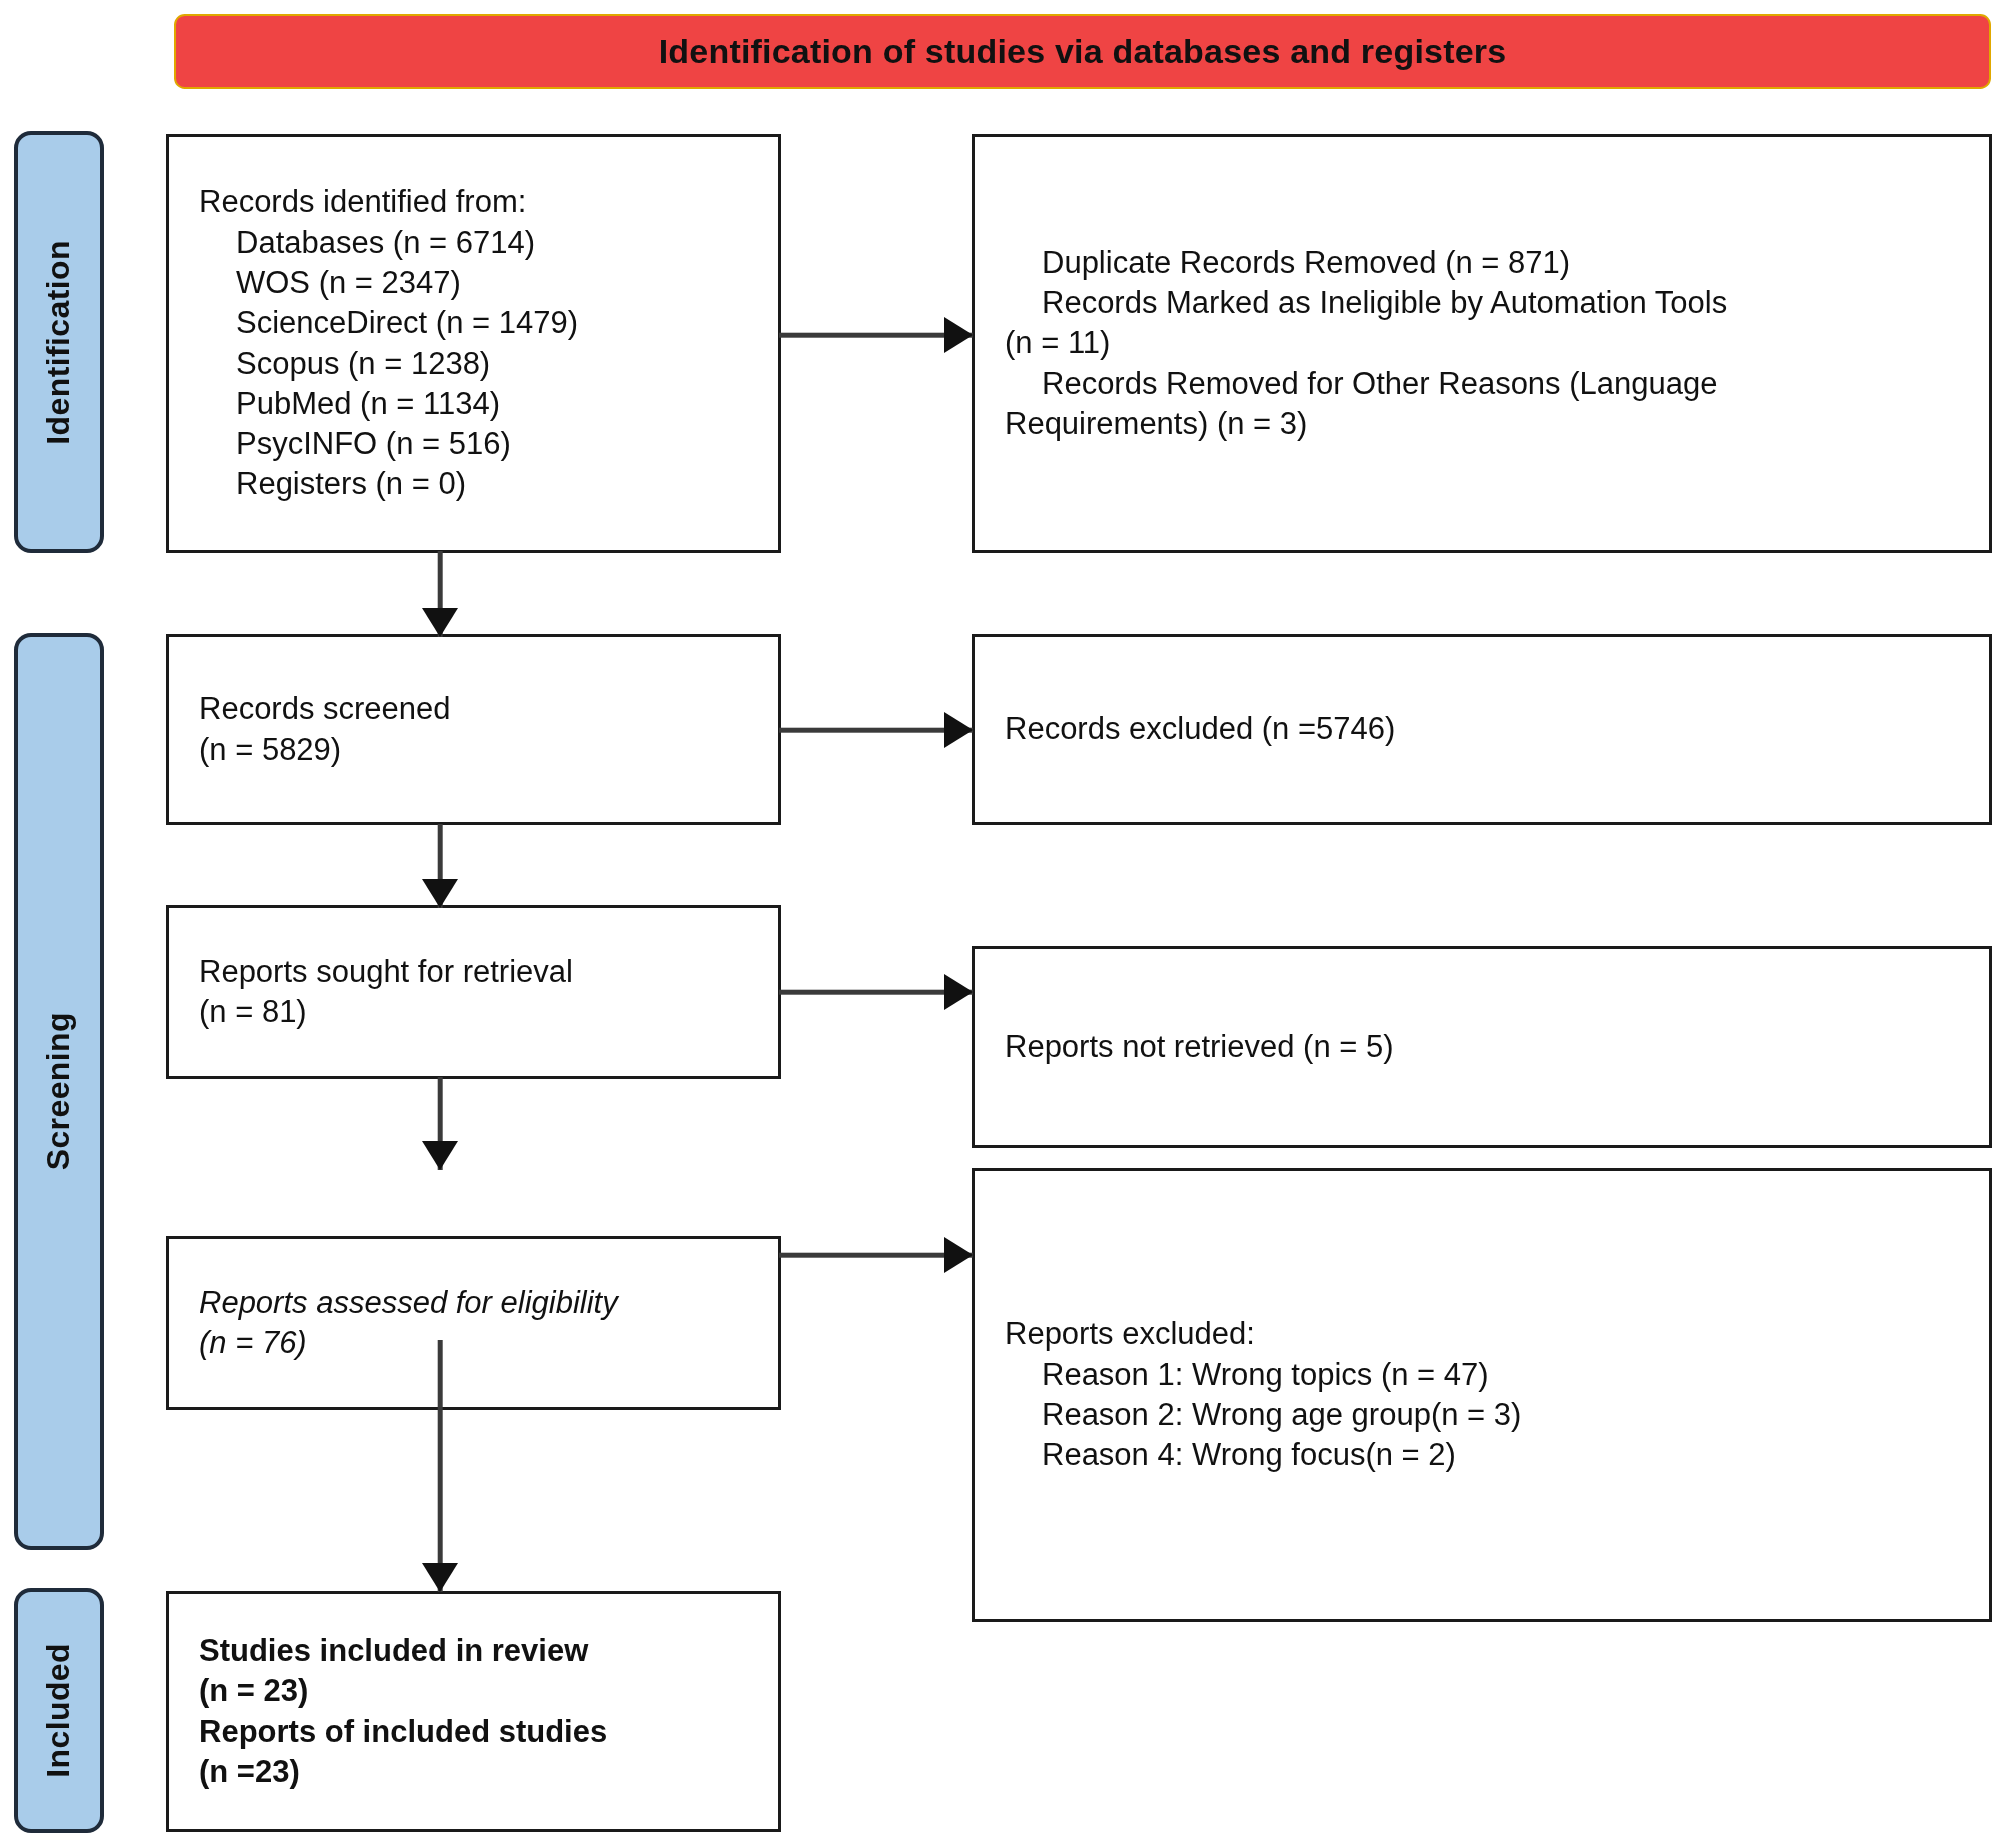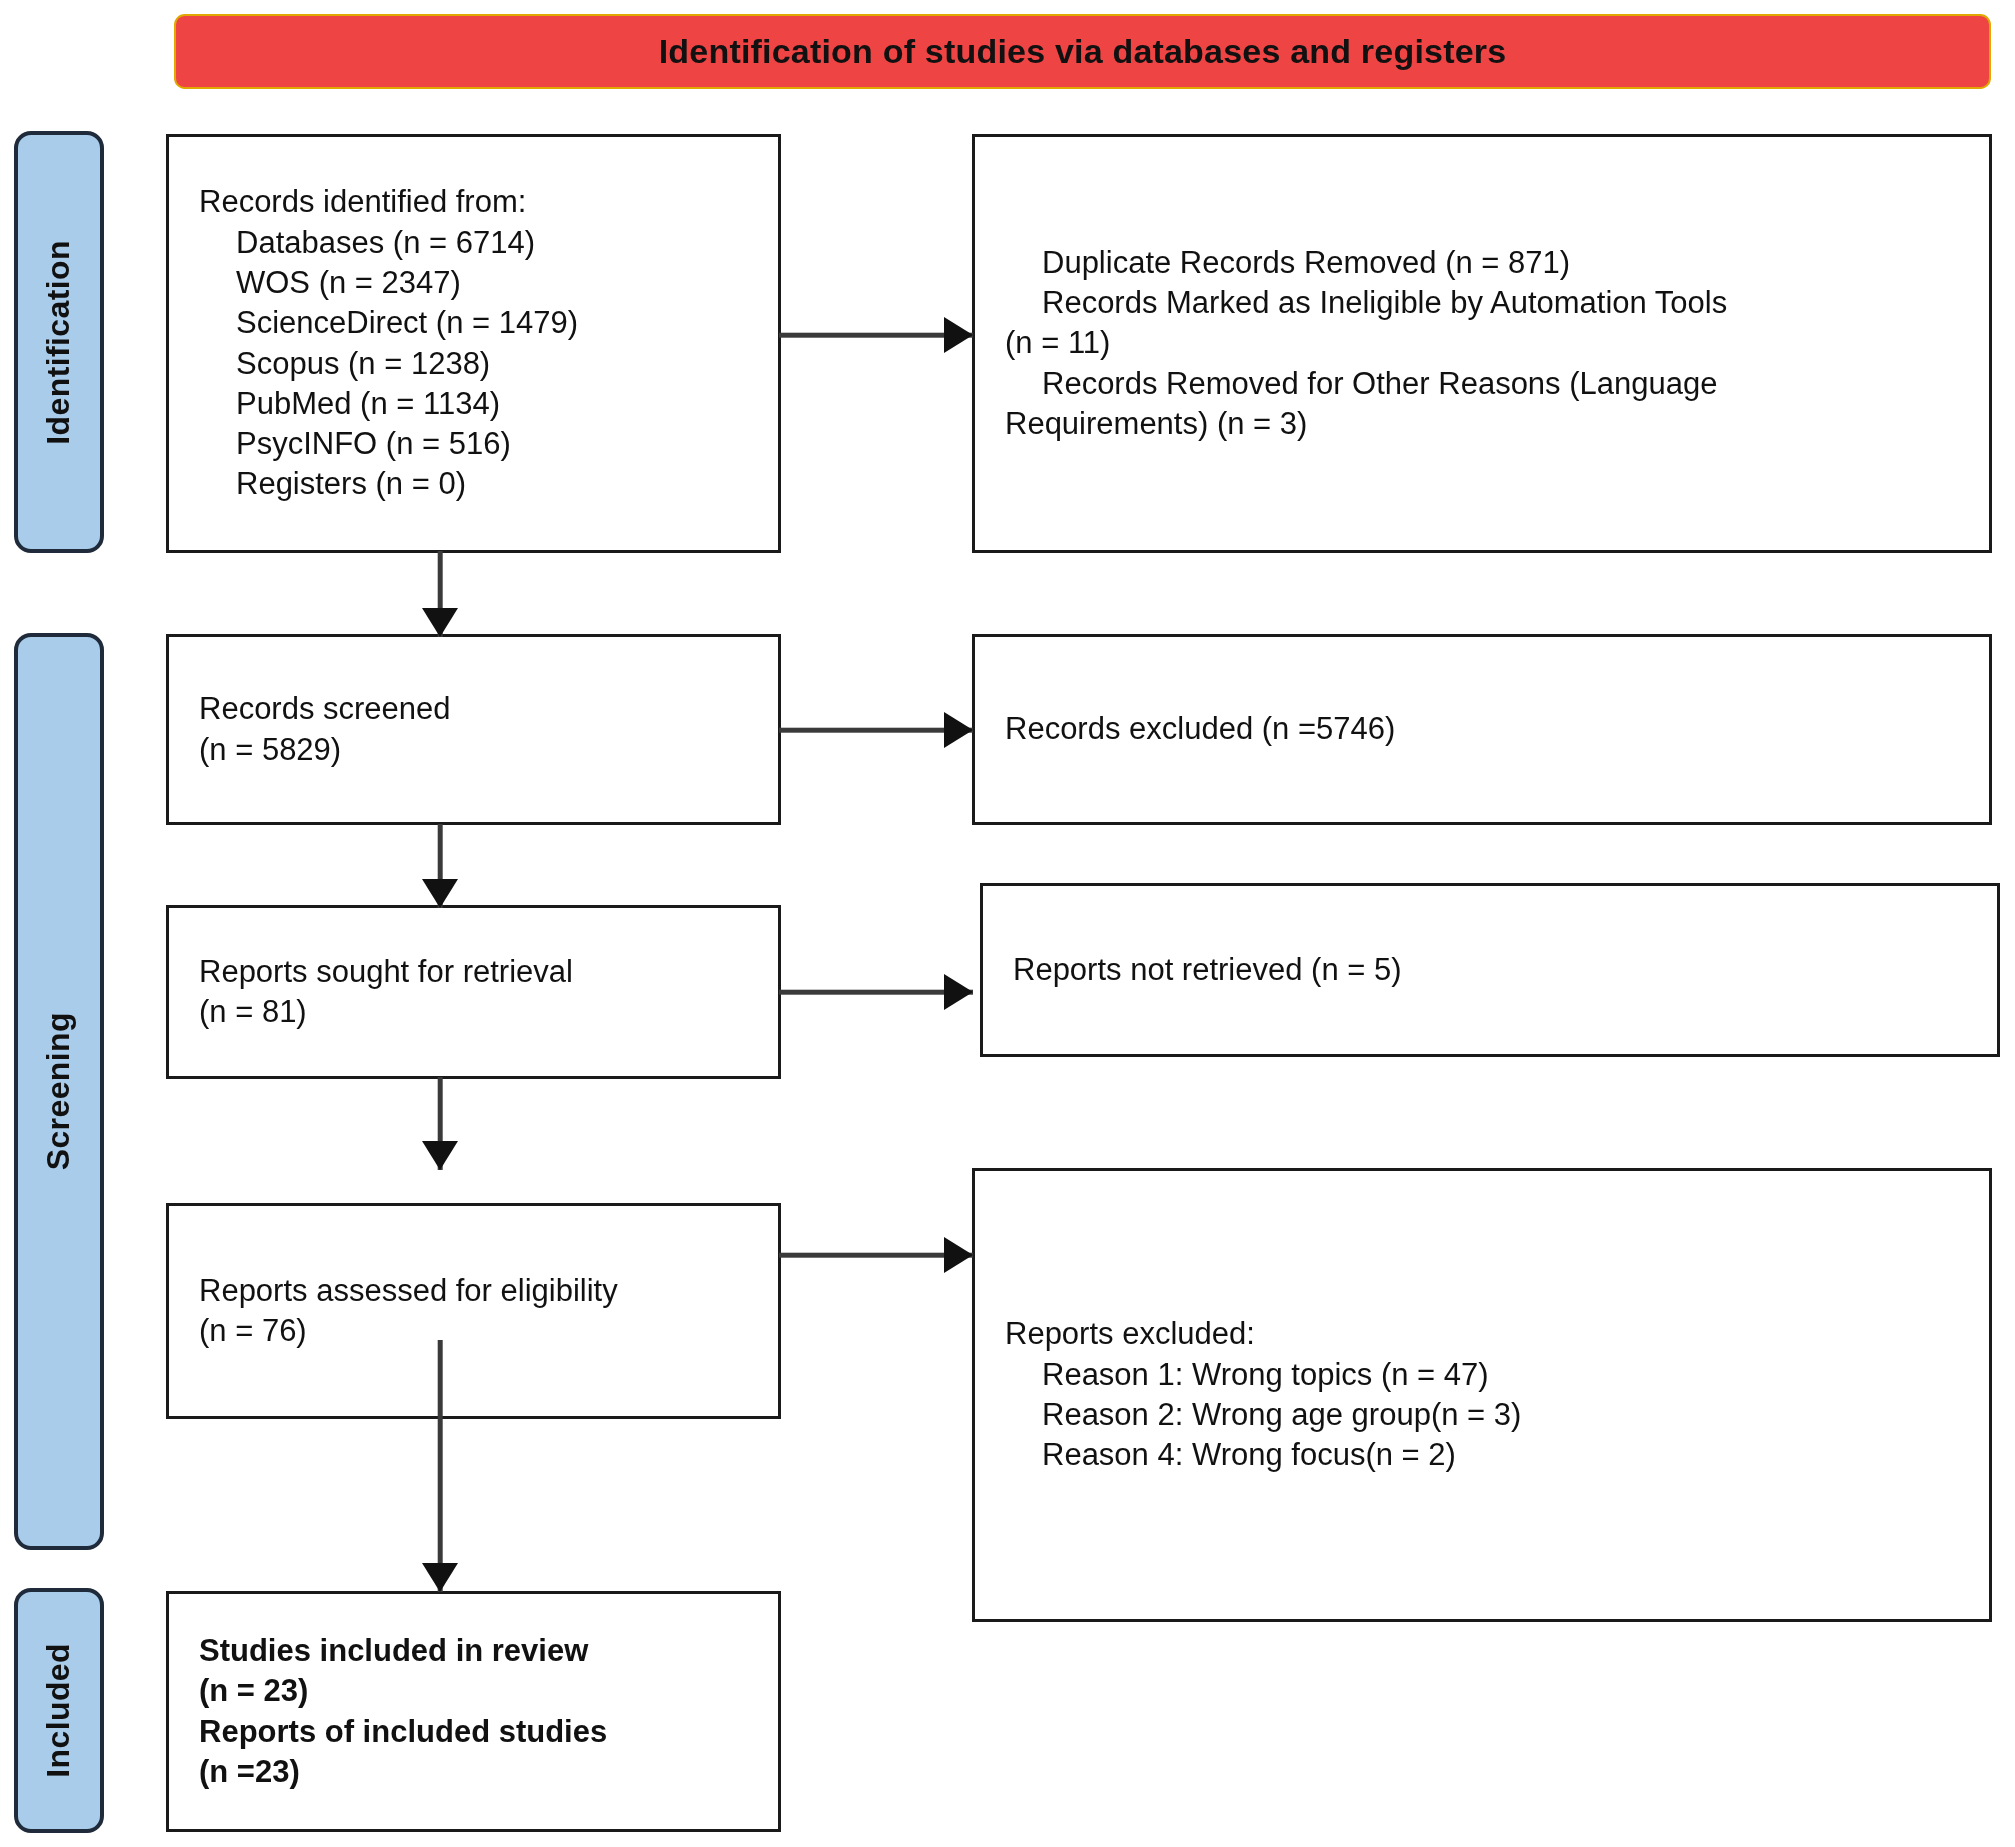--- a/index.html
+++ b/index.html
@@ -85,27 +85,27 @@
     line-height: 1.30;
     color: #111111;
     white-space: pre;
   }
   .indent { padding-left: 37px; }
 
   
   #box-identified       { left: 166px;  top: 134px;  width: 615px;  height: 419px; }
   #box-screened         { left: 166px;  top: 634px;  width: 615px;  height: 191px; }
   #box-sought           { left: 166px;  top: 905px; width: 615px;  height: 174px; }
-  #box-assessed         { left: 166px;  top: 1203px; width: 615px;  height: 216px; }
+  #box-assessed         { left: 166px;  top: 1236px; width: 615px;  height: 174px; font-style: italic; }
   #box-included         { left: 166px;  top: 1591px; width: 615px;  height: 241px; font-weight: bold; }
 
   
   #box-removed          { left: 972px; top: 134px;  width: 1020px; height: 419px; }
   #box-excluded-records { left: 972px; top: 634px;  width: 1020px; height: 191px; }
-  #box-not-retrieved    { left: 972px; top: 883px; width: 1020px; height: 174px; margin-left: 8px; }
+  #box-not-retrieved    { left: 972px; top: 946px; width: 1020px; height: 202px; }
   #box-excluded-reports { left: 972px; top: 1168px; width: 1020px; height: 454px; }
 
   
   .arrow-h, .arrow-v {
     position: absolute;
   }
   .arrow-h .shaft {
     position: absolute;
     left: 0;
     top: 50%;

